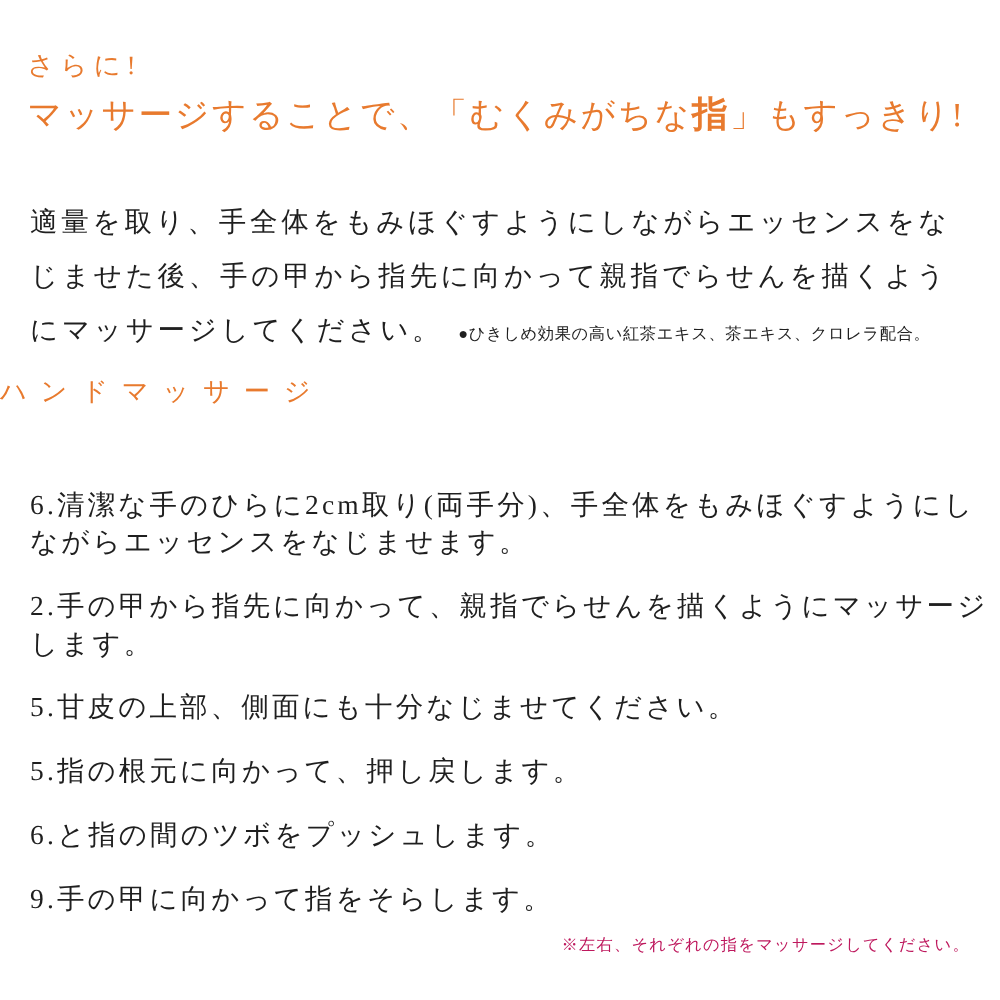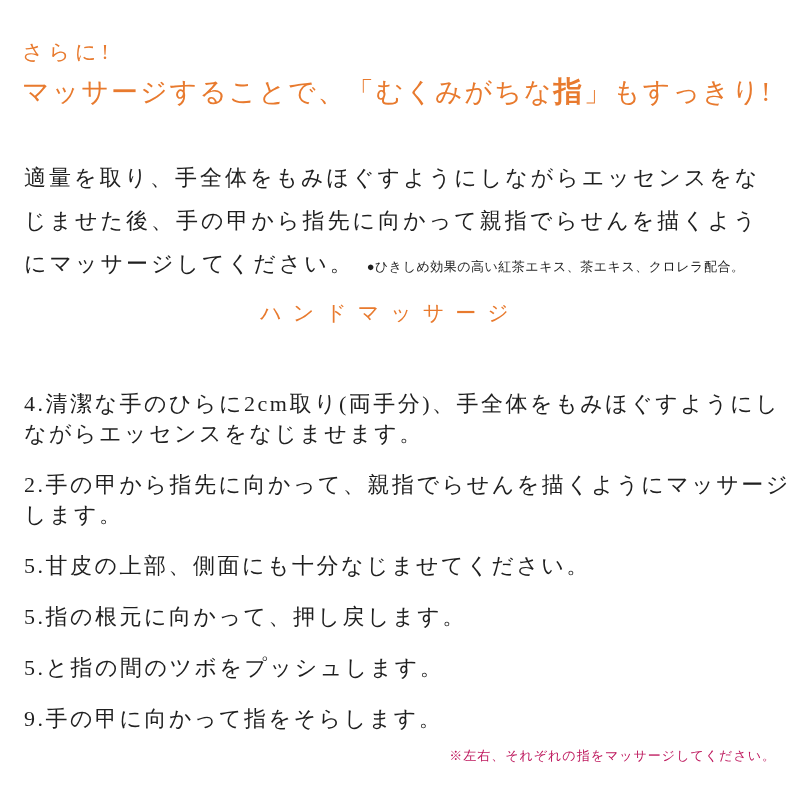--- a/index.html
+++ b/index.html
@@ -52,21 +52,21 @@
     font-size: 13px;
     letter-spacing: 0.5px;
     margin-left: 12px;
     white-space: nowrap;
   }
   .section-title {
     position: absolute;
     left: 0;
     top: 299px;
     width: 780px;
-    text-align: center;
+    text-align: left;
     color: var(--accent, #e87a2e);
     font-size: 21px;
     letter-spacing: 11px;
     font-weight: 400;
   }
   .steps {
     position: absolute;
     left: 24px;
     top: 389px;
     width: 774px;
@@ -96,23 +96,23 @@
   <div class="header">
     <div class="header-line1">さらに!</div>
     <div class="header-line2"><span>マッサージすることで、「むくみがちな</span><span class="emphasis">指</span><span>」もすっきり!</span></div>
   </div>
 
   <div class="intro"><span>適量を取り、手全体をもみほぐすようにしながらエッセンスをなじませた後、手の甲から指先に向かって親指でらせんを描くようにマッサージしてください。</span><span class="intro-note">●ひきしめ効果の高い紅茶エキス、茶エキス、クロレラ配合。</span></div>
 
   <div class="section-title">ハンドマッサージ</div>
 
   <div class="steps">
-    <div class="step">4.清潔な手のひらに2cm取り(両手分)、手全体をもみほぐすようにしながらエッセンスをなじませます。</div>
+    <div class="step">6.清潔な手のひらに2cm取り(両手分)、手全体をもみほぐすようにしながらエッセンスをなじませます。</div>
     <div class="step">2.手の甲から指先に向かって、親指でらせんを描くようにマッサージします。</div>
     <div class="step">5.甘皮の上部、側面にも十分なじませてください。</div>
     <div class="step">5.指の根元に向かって、押し戻します。</div>
-    <div class="step">5.と指の間のツボをプッシュします。</div>
+    <div class="step">6.と指の間のツボをプッシュします。</div>
     <div class="step">9.手の甲に向かって指をそらします。</div>
   </div>
 
   <div class="footnote">※左右、それぞれの指をマッサージしてください。</div>
 
 </div>
 
 </body></html>

